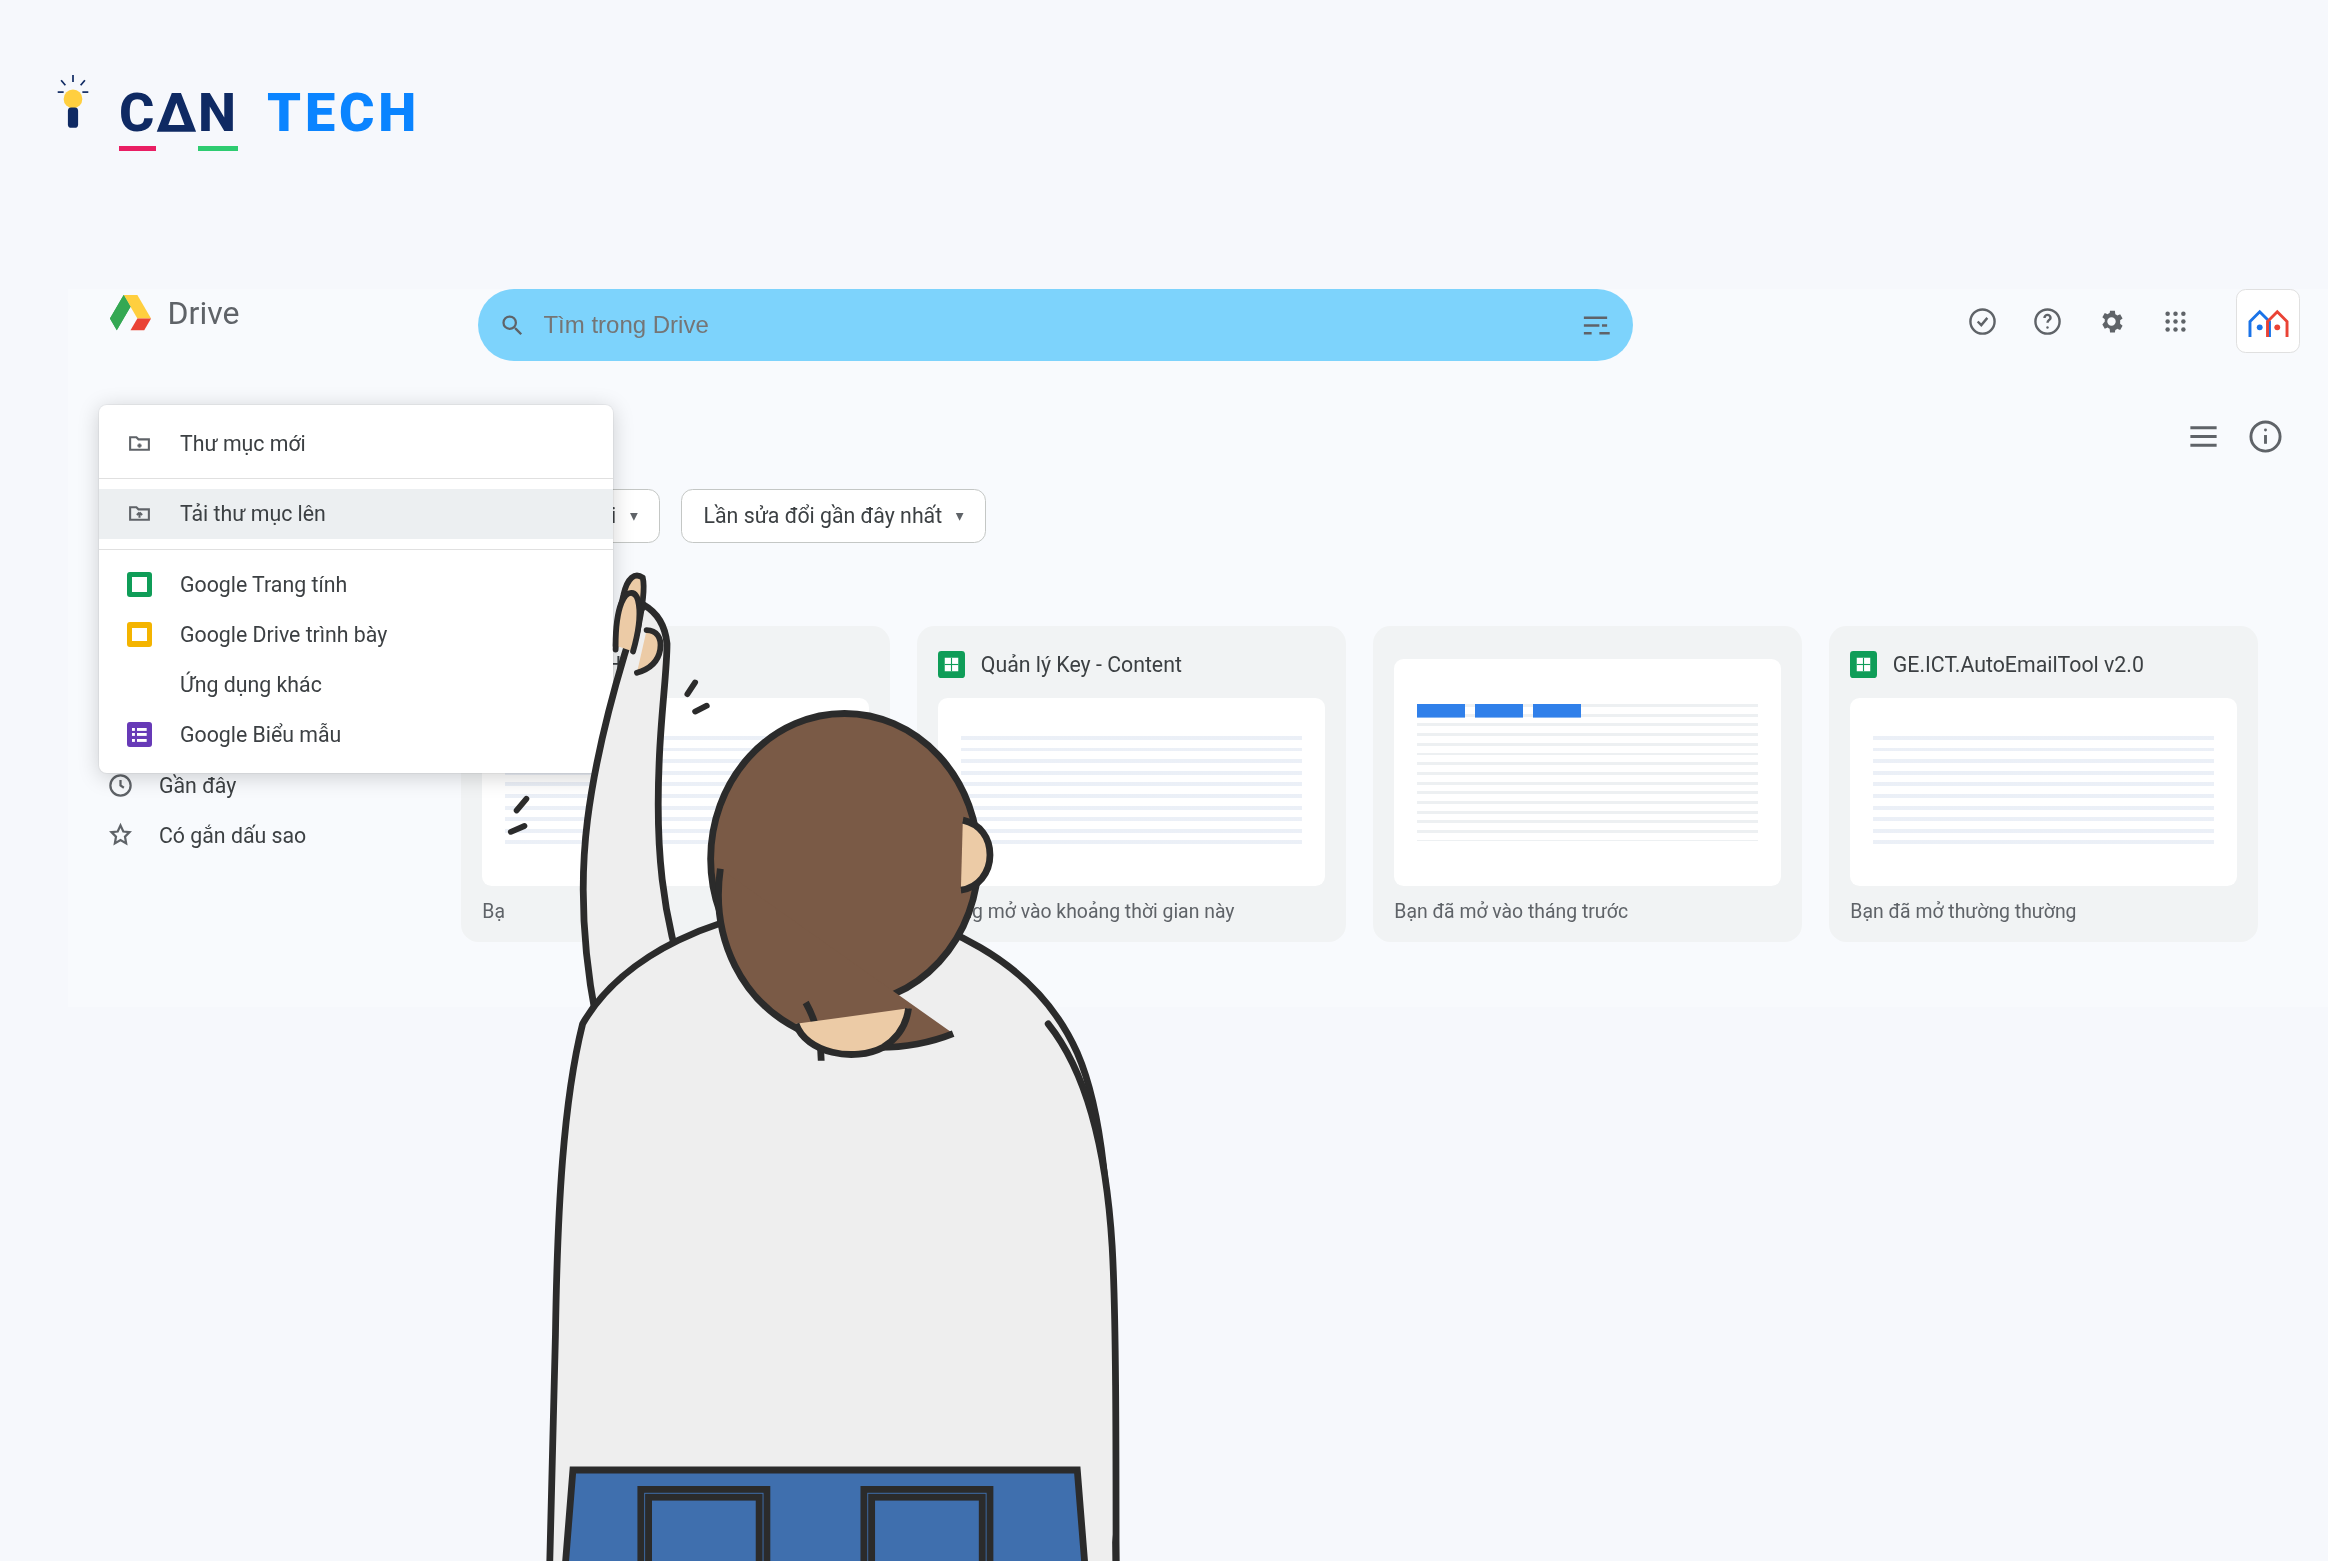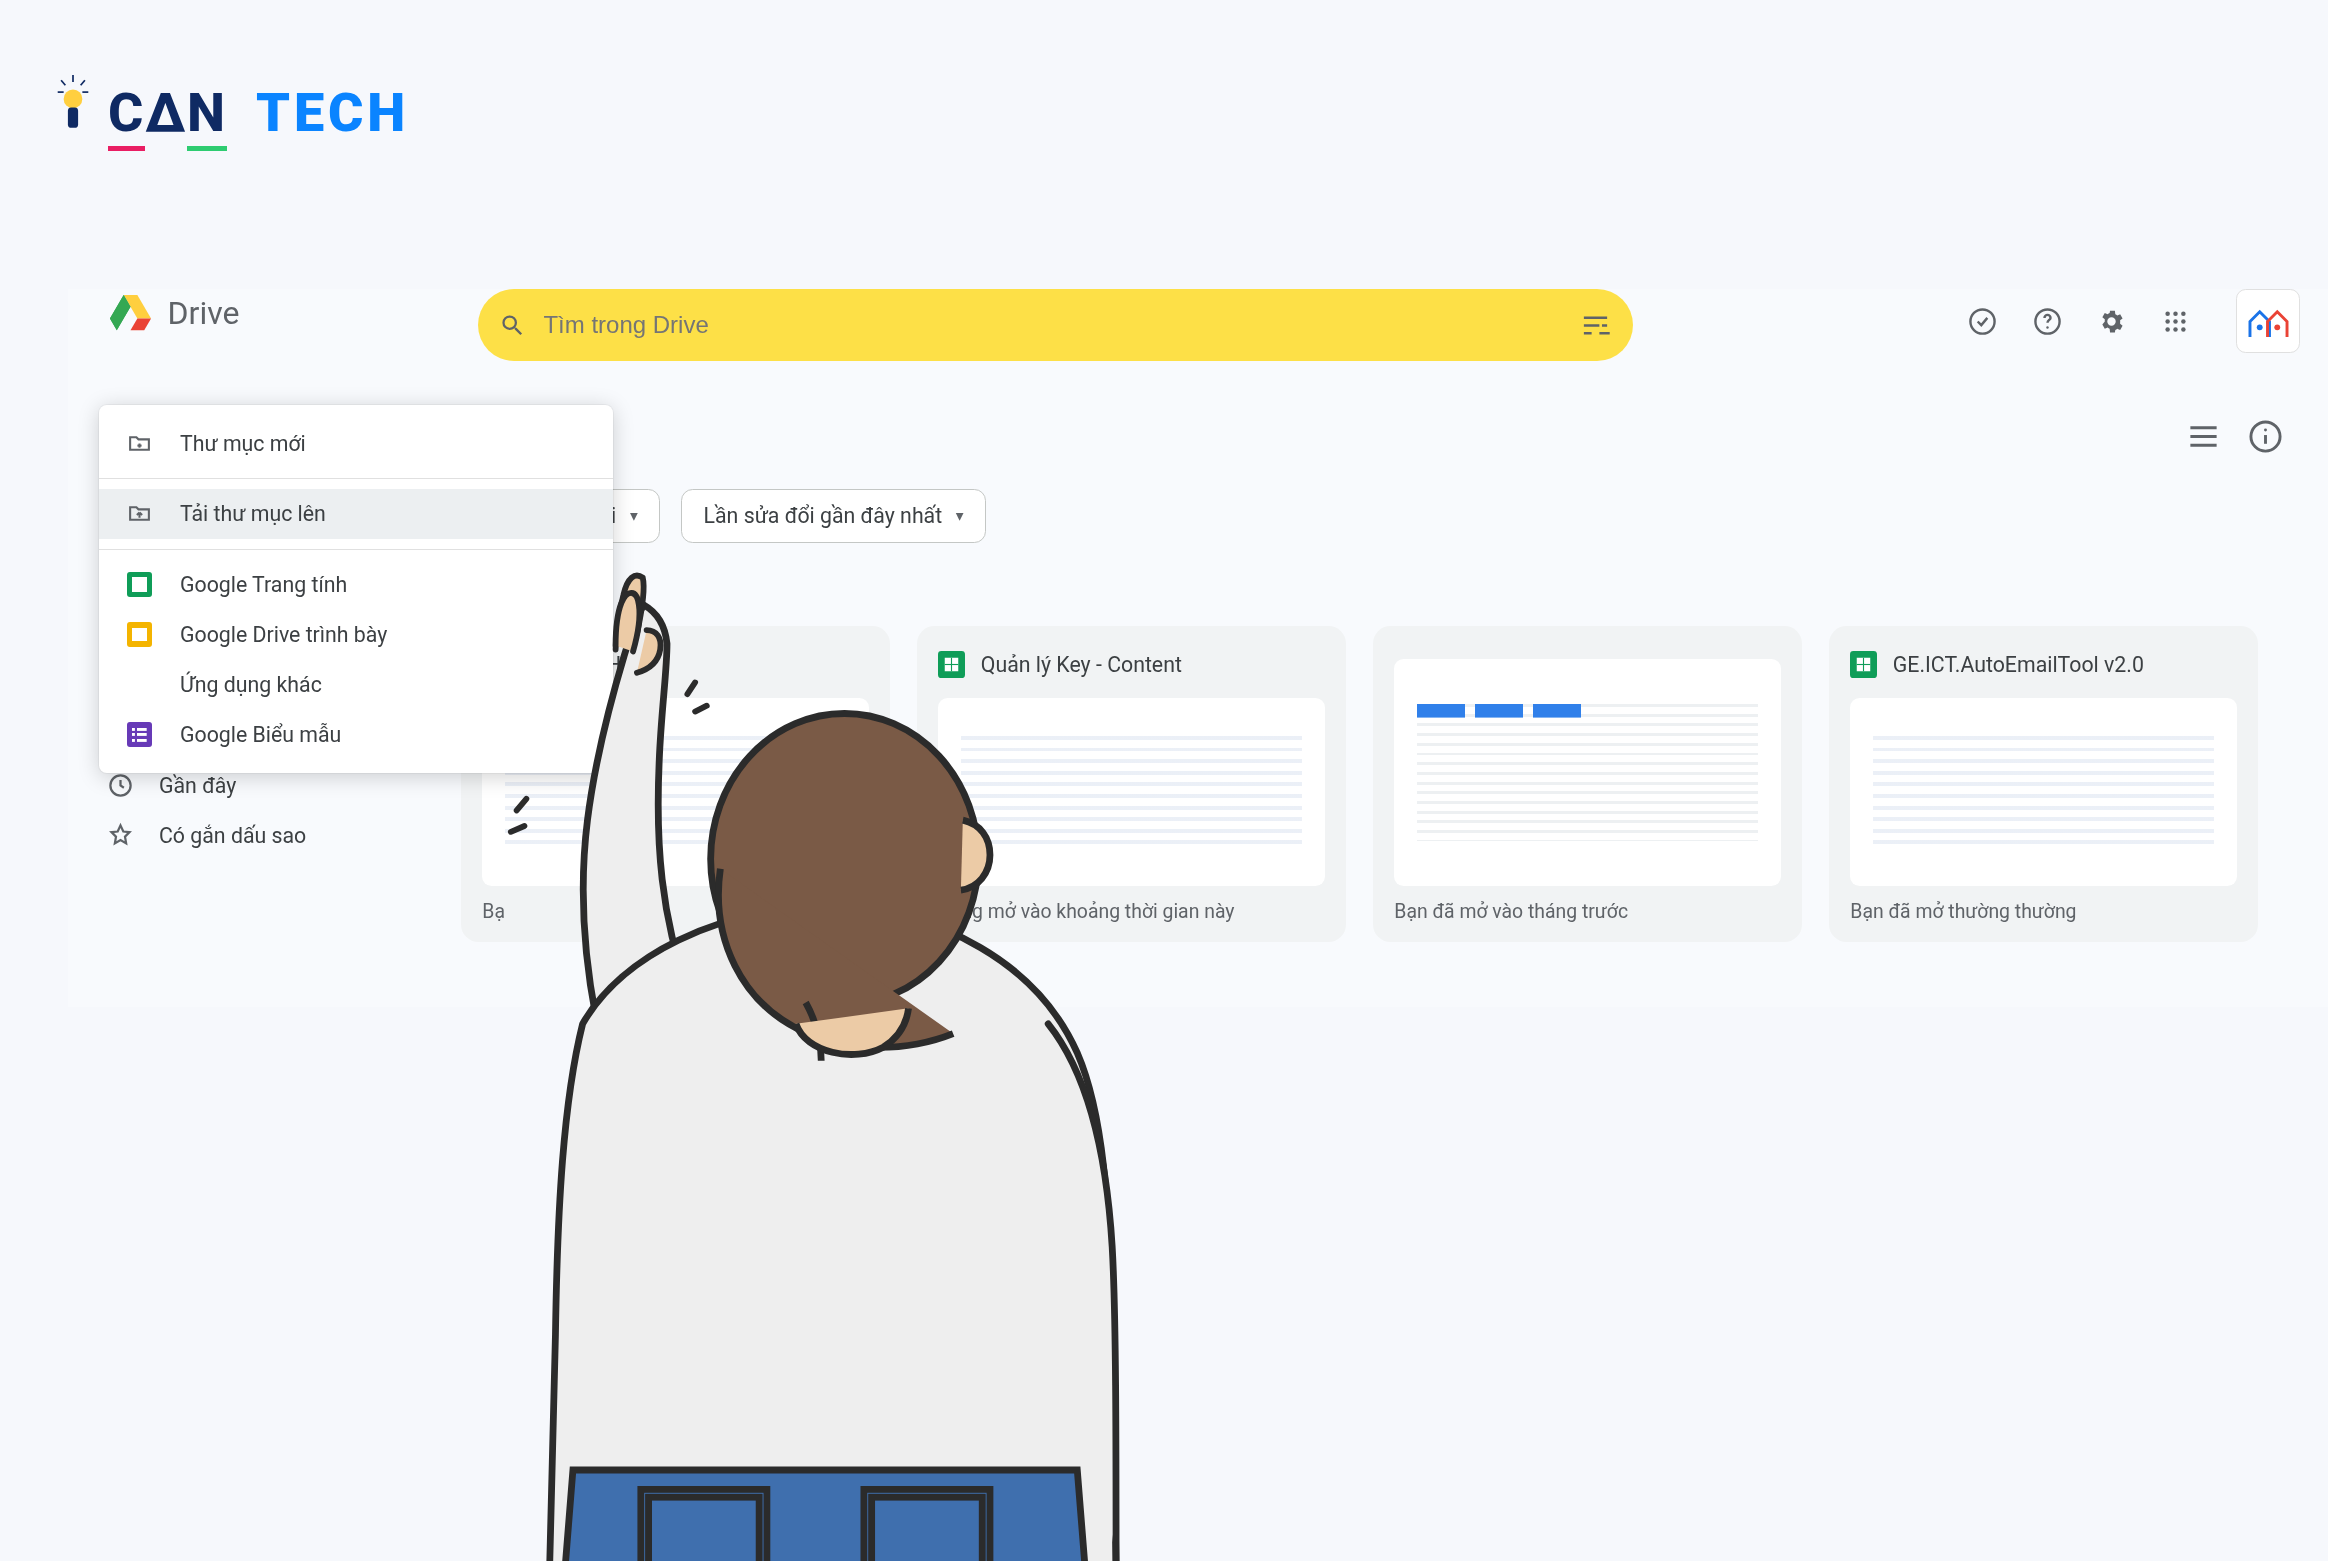--- a/index.html
+++ b/index.html
@@ -19,21 +19,21 @@
     left: 56px;
   }
   .logo-bulb {
     display:inline-block;
     width: 34px; height: 62px;
     position: relative; vertical-align: top;
   }
   .logo-text {
     display:inline-block;
     vertical-align: top;
-    margin-left: 14px;
+    margin-left: 25px;
     margin-top: 7.8px;
   }
   .logo-can {
     font-size: 54px;
     font-weight: 800;
     letter-spacing: 1.9px;
     color: #0f2a63;
     position: relative;
   }
   .logo-tech {
@@ -72,21 +72,21 @@
     width: 47px; height: 47px;
   }
   .drive-logo-label {
     font-size: 32px;
     color: #5f6368;
   }
   .search-bar {
     flex: 1;
     max-width: 1155px;
     height: 72px;
-    background: #fde047;
+    background: #7dd3fc;
     border-radius: 36px;
     display: flex;
     align-items: center;
     padding: 0 21.3px;
     gap: 17.5px;
   }
   .search-icon { width:27px;height:27px; color:#5f6368;}
   .search-input {
     flex:1;
     border:none;

